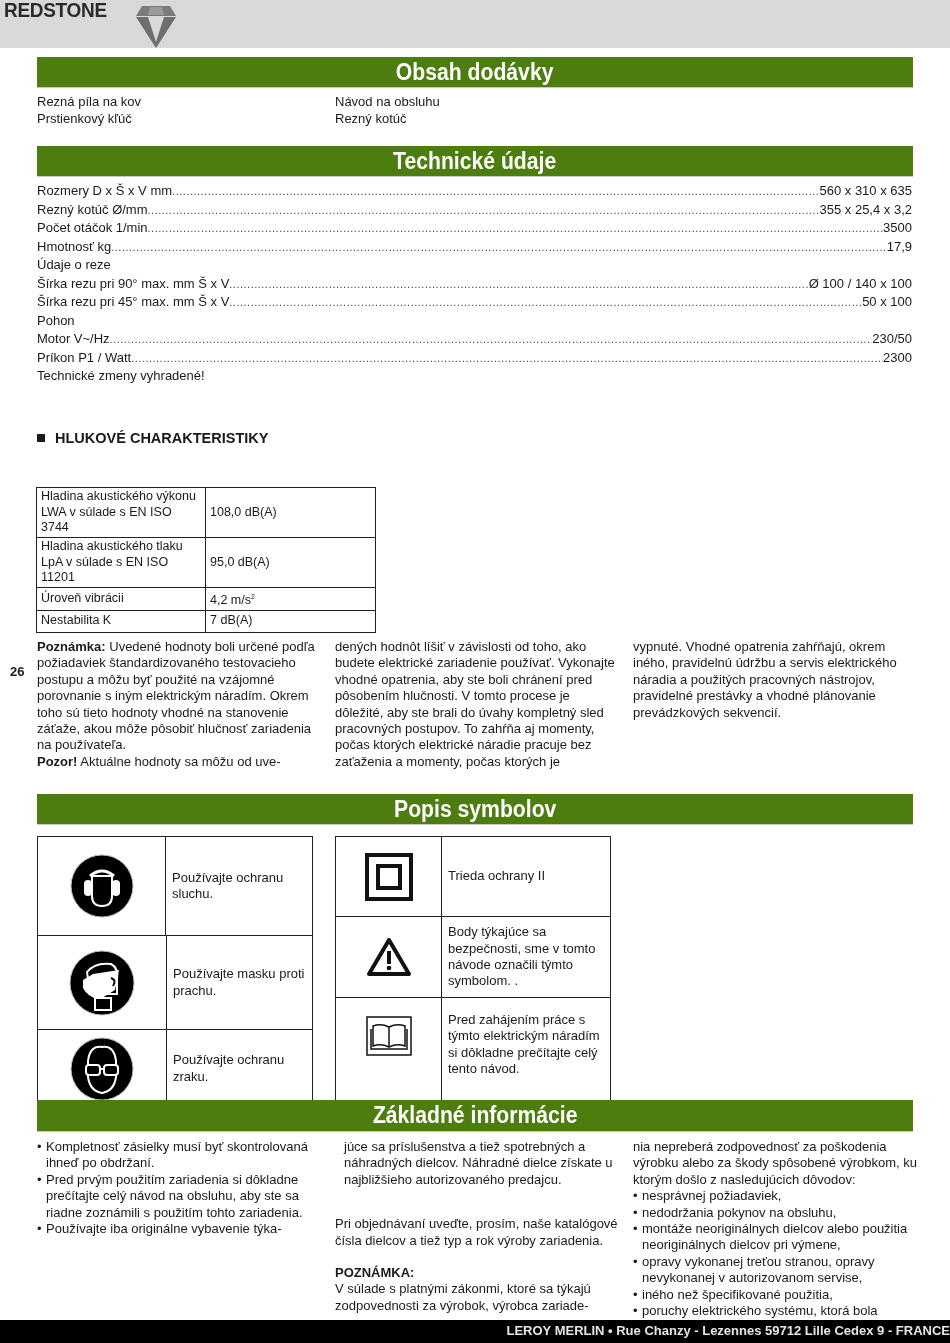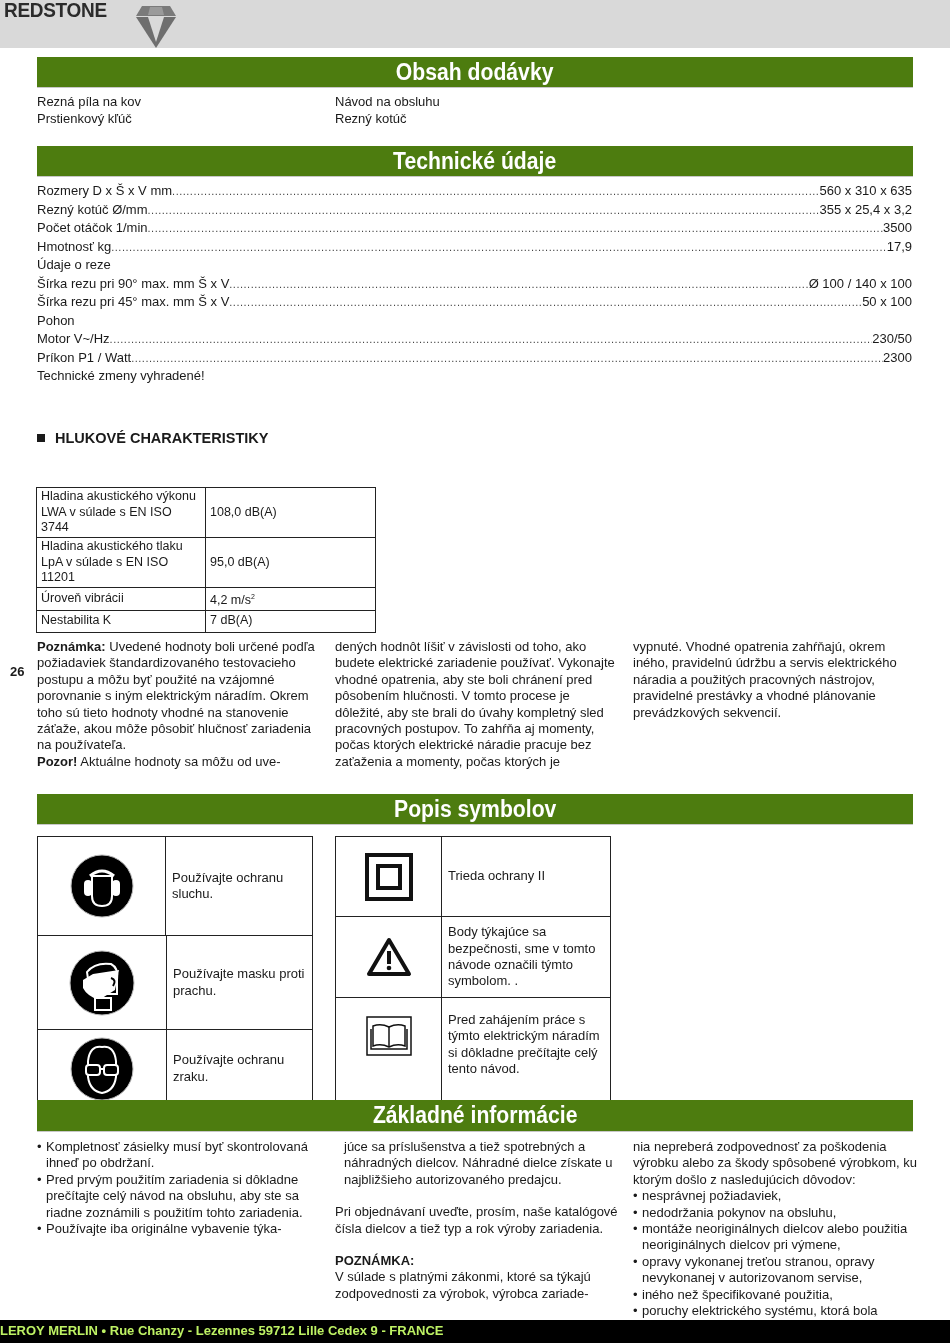--- a/index.html
+++ b/index.html
@@ -24,21 +24,21 @@
   .heading-noise .sq { display: inline-block; width: 8px; height: 8px; background: #1a1a1a; margin-right: 10px; vertical-align: 1px; }
   table.noise { position: absolute; left: 36px; top: 475px; border-collapse: collapse; width: 340px; font-size: 12.5px; line-height: 15.5px; margin-top: 12px; }
   table.noise td { border: 1.5px solid #222; padding: 1px 4px; vertical-align: middle; }
   table.noise td.c1 { width: 160px; }
   .pagenum { position: absolute; left: 10px; top: 664px; font-size: 13px; font-weight: bold; }
   .col { position: absolute; font-size: 13px; line-height: 16.4px; }
   .sym-table { position: absolute; border: 1.5px solid #222; box-sizing: border-box; }
   .sym-row { position: absolute; left: 0; display: flex; box-sizing: border-box; }
   .sym-icon { box-sizing: border-box; border-right: 1.5px solid #222; display: flex; align-items: center; justify-content: center; }
   .sym-desc { box-sizing: border-box; font-size: 13px; line-height: 16.4px; padding-left: 6px; display: flex; align-items: center; }
-  .footer { position: absolute; left: 0; top: 1320px; width: 950px; height: 23px; background: #000000; color: #bef264; font-size: 13px; font-weight: bold; text-align: left; line-height: 21px; }
+  .footer { position: absolute; left: 0; top: 1320px; width: 950px; height: 23px; background: #000000; color: #e5e5e5; font-size: 13px; font-weight: bold; text-align: right; line-height: 21px; }
   .blist { margin: 0; padding: 0; list-style: none; }
   .blist li { position: relative; padding-left: 9px; }
   .blist li::before { content: "•"; position: absolute; left: 0; }
 </style>
 </head>
 <body>
 
 <div class="topband">
   <div class="logo-text">REDSTONE</div>
   <svg class="logo-gem" width="40" height="44" viewBox="0 0 40 44">
@@ -223,21 +223,21 @@
 <div class="col" style="left:37px; top:1139px; width:282px;">
   <ul class="blist">
     <li>Kompletnosť zásielky musí byť skontrolovaná ihneď po obdržaní.</li>
     <li>Pred prvým použitím zariadenia si dôkladne prečítajte celý návod na obsluhu, aby ste sa riadne zoznámili s použitím tohto zariadenia.</li>
     <li>Používajte iba originálne vybavenie týka-</li>
   </ul>
 </div>
 
 <div class="col" style="left:335px; top:1139px; width:290px;">
   <div style="padding-left:9px;">júce sa príslušenstva a tiež spotrebných a náhradných dielcov. Náhradné dielce získate u najbližšieho autorizovaného predajcu.</div>
-  <div style="margin-top:16px;">Pri objednávaní uveďte, prosím, naše katalógové čísla dielcov a tiež typ a rok výroby zariadenia.</div>
+  <div style="margin-top:28px;">Pri objednávaní uveďte, prosím, naše katalógové čísla dielcov a tiež typ a rok výroby zariadenia.</div>
   <div style="margin-top:16px; font-weight:bold;">POZNÁMKA:</div>
   <div>V súlade s platnými zákonmi, ktoré sa týkajú zodpovednosti za výrobok, výrobca zariade-</div>
 </div>
 
 <div class="col" style="left:633px; top:1139px; width:285px;">
   <div>nia nepreberá zodpovednosť za poškodenia výrobku alebo za škody spôsobené výrobkom, ku ktorým došlo z nasledujúcich dôvodov:</div>
   <ul class="blist">
     <li>nesprávnej požiadaviek,</li>
     <li>nedodržania pokynov na obsluhu,</li>
     <li>montáže neoriginálnych dielcov alebo použitia neoriginálnych dielcov pri výmene,</li>

